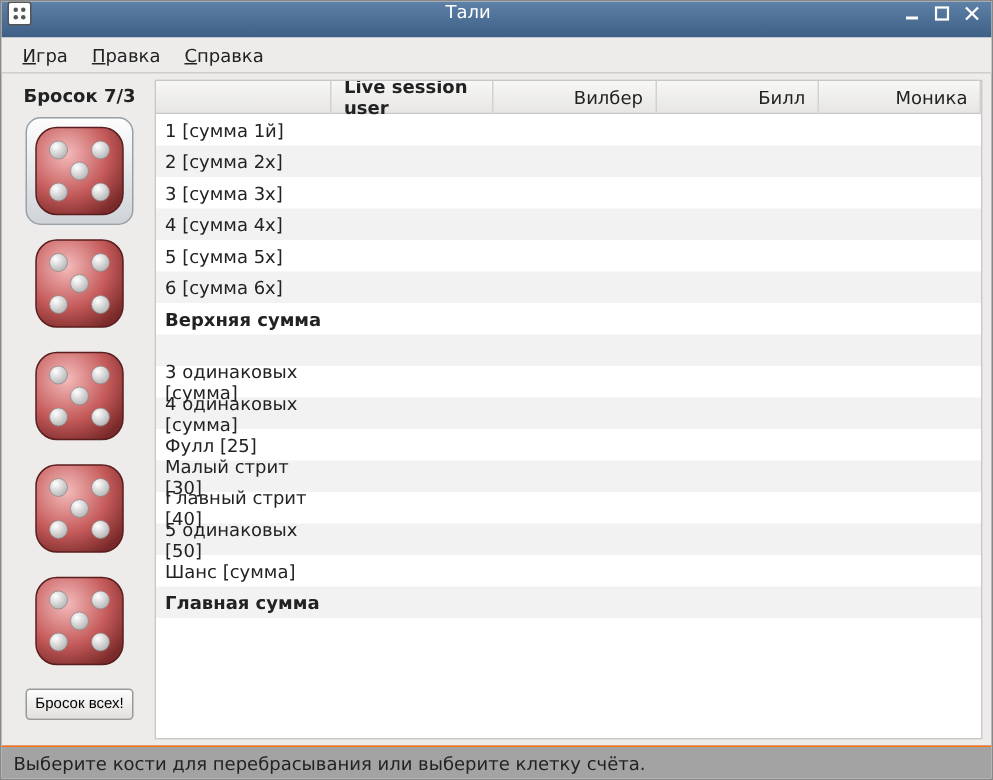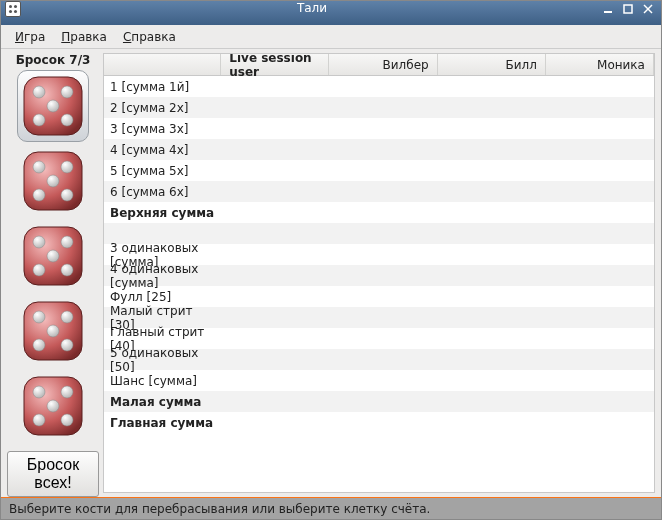--- a/index.html
+++ b/index.html
@@ -88,21 +88,21 @@
     border:1px solid #9aa0a6;
   }
   .dice svg { width:62px; height:62px; }
   .roll-all {
     margin-top: 6px;
     padding: 4px 6px;
     border:1px solid #999;
     background:linear-gradient(#fdfdfd,#e1e0de);
     border-radius:3px;
     cursor:pointer;
-    font-size:16px;
+    font-size:10px;
   }
 
   .score-area {
     flex:1;
     border:1px solid #c8c8c8;
     background:#fff;
     display:flex;
     flex-direction:column;
     overflow:hidden;
   }
@@ -306,27 +306,20 @@
         </div>
         <div class="row">
           <div class="cell cat">5 одинаковых [50]</div>
           <div class="cell player"></div>
           <div class="cell player"></div>
           <div class="cell player"></div>
           <div class="cell player"></div>
         </div>
         <div class="row">
           <div class="cell cat">Шанс [сумма]</div>
-          <div class="cell player"></div>
-          <div class="cell player"></div>
-          <div class="cell player"></div>
-          <div class="cell player"></div>
-        </div>
-        <div class="row bold">
-          <div class="cell cat">Малая сумма</div>
           <div class="cell player"></div>
           <div class="cell player"></div>
           <div class="cell player"></div>
           <div class="cell player"></div>
         </div>
         <div class="row bold">
           <div class="cell cat">Главная сумма</div>
           <div class="cell player"></div>
           <div class="cell player"></div>
           <div class="cell player"></div>

